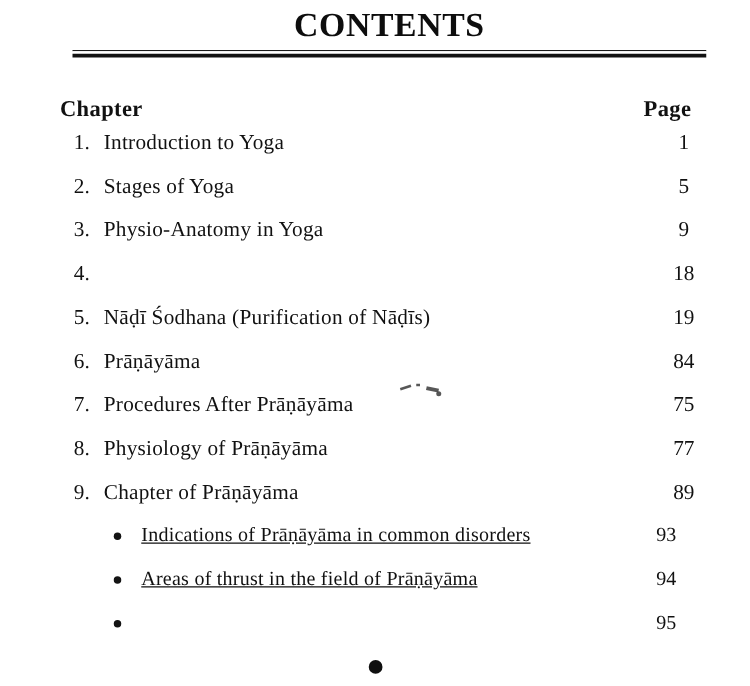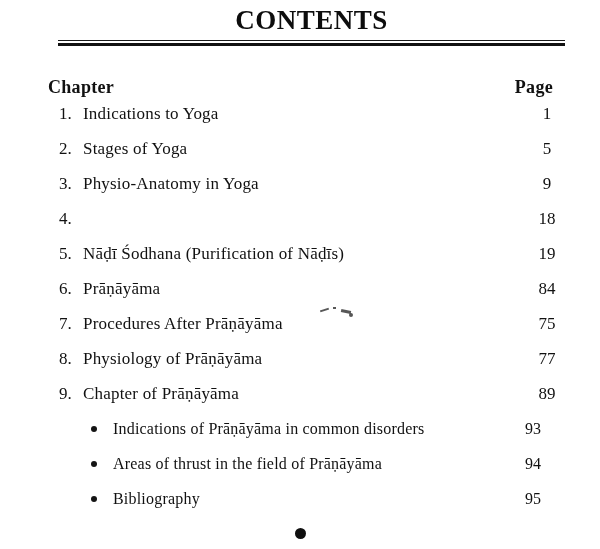--- a/index.html
+++ b/index.html
@@ -129,20 +129,21 @@
     left: 91px;
     top: 10px;
     width: 6px;
     height: 6px;
     border-radius: 50%;
     background: #141414;
   }
   .toc-row.sub .label {
     left: 113px;
     font-size: 16px;
+    text-decoration: underline;
   }
   .toc-row.sub .pageno {
     left: 513px;
     font-size: 16px;
   }
 
   
   .ornament {
     position: absolute;
     left: 50%;
@@ -197,21 +198,21 @@
 
   <div class="col-head">
     <div class="col-head-chapter">Chapter</div>
     <div class="col-head-page">Page</div>
   </div>
 
   <div class="toc">
 
     <div class="toc-row">
       <span class="num">1.</span>
-      <span class="label">Indications to Yoga</span>
+      <span class="label">Introduction to Yoga</span>
       <span class="pageno">1</span>
     </div>
 
     <div class="toc-row">
       <span class="num">2.</span>
       <span class="label">Stages of Yoga</span>
       <span class="pageno">5</span>
     </div>
 
     <div class="toc-row">
@@ -262,21 +263,20 @@
     </div>
 
     <div class="toc-row sub">
       <span class="bullet"></span>
       <span class="label">Areas of thrust in the field of Prāṇāyāma</span>
       <span class="pageno">94</span>
     </div>
 
     <div class="toc-row sub">
       <span class="bullet"></span>
-      <span class="label">Bibliography</span>
       <span class="pageno">95</span>
     </div>
 
   </div>
 
   <div class="speck s1"></div>
   <div class="speck s2"></div>
   <div class="speck s3"></div>
   <div class="speck s4"></div>
 

